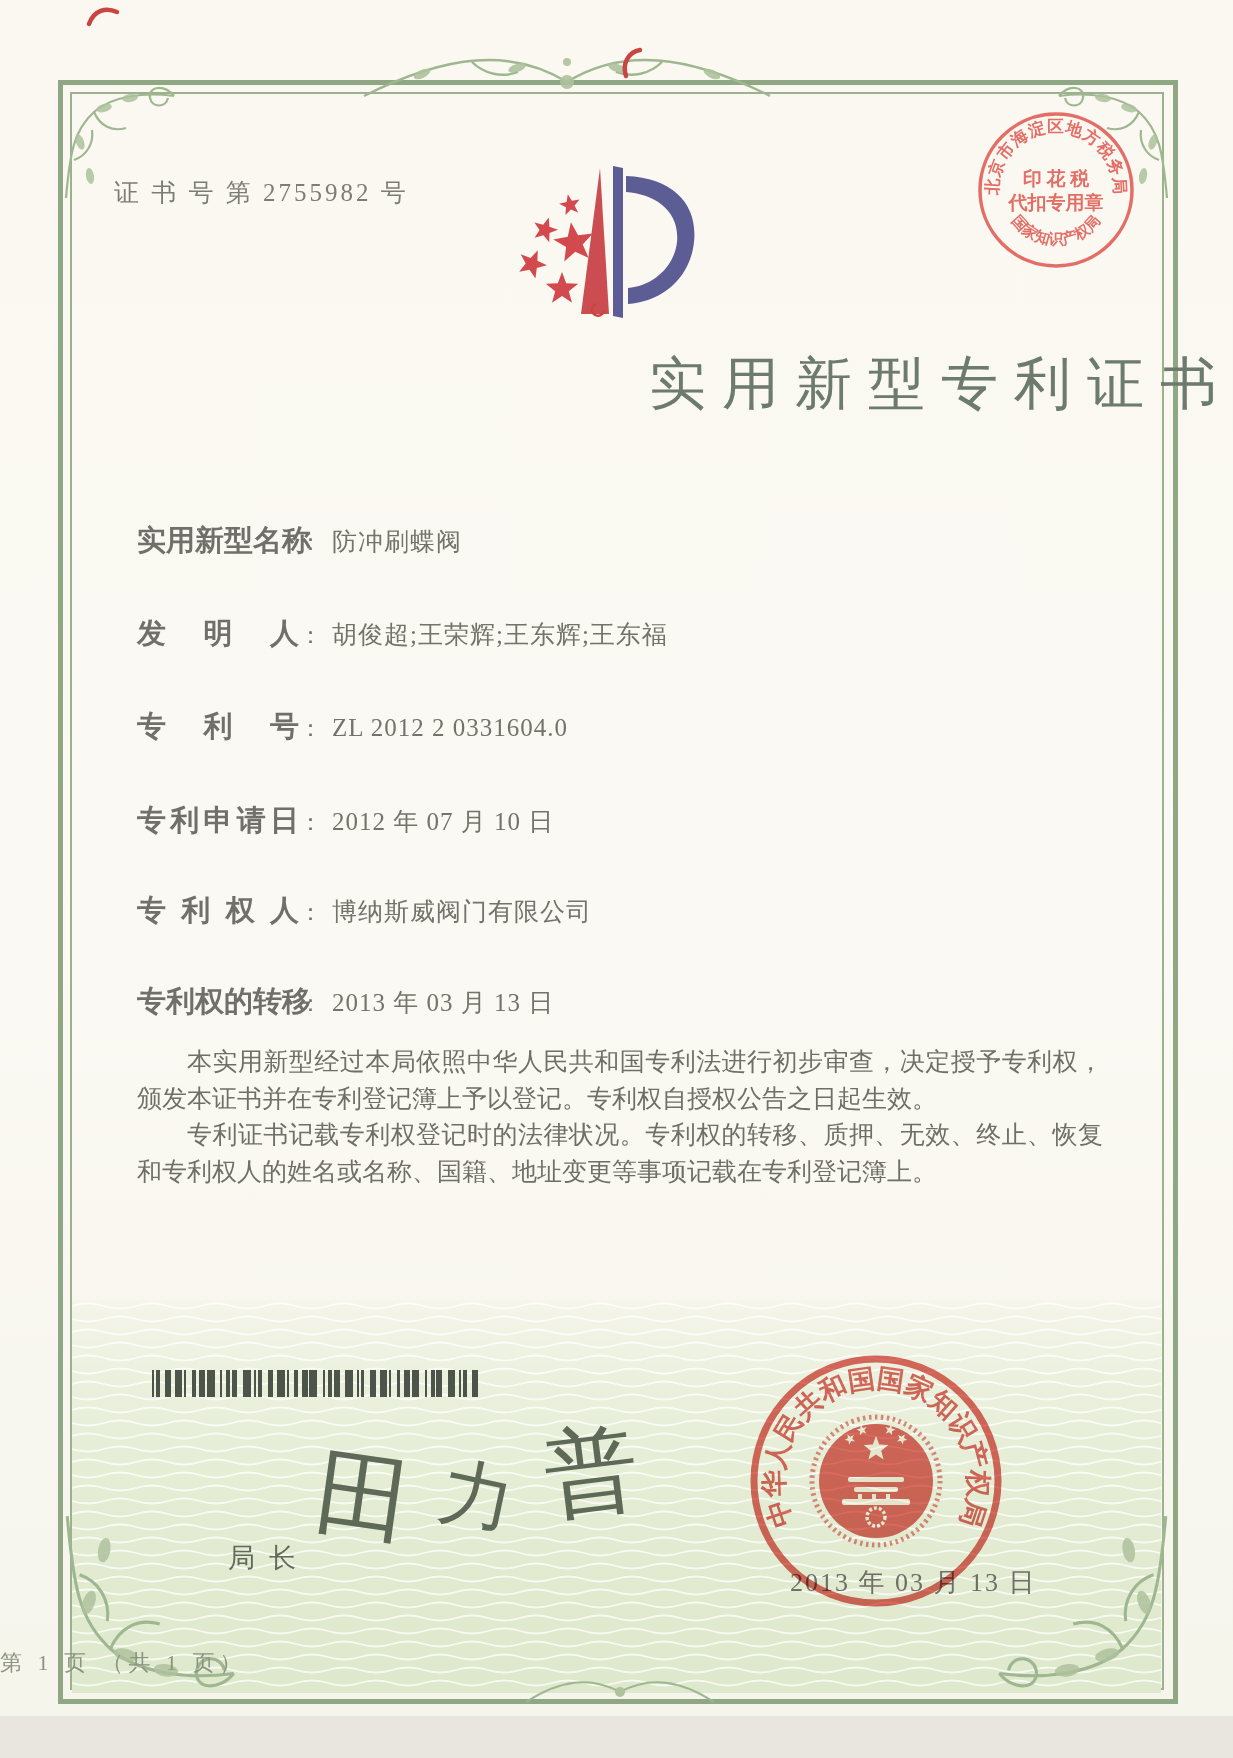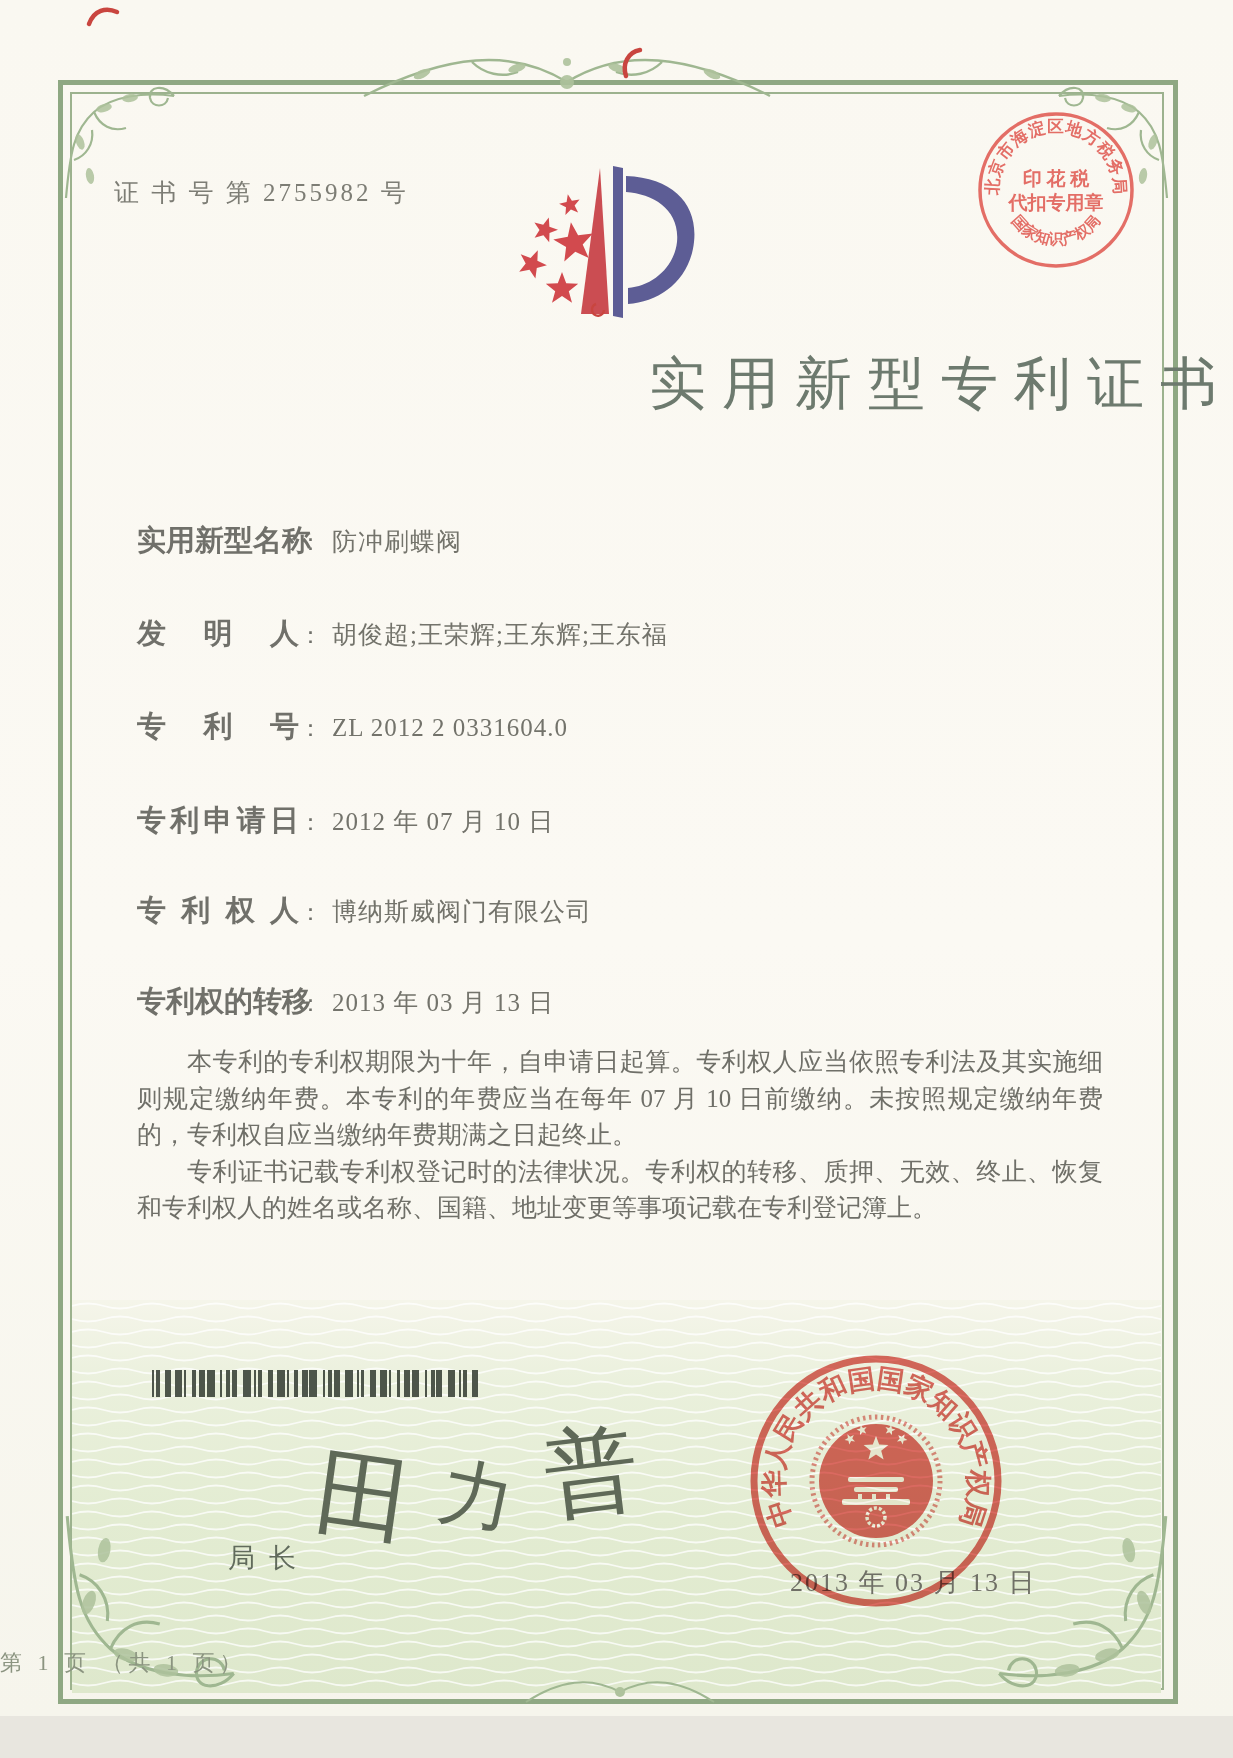--- a/index.html
+++ b/index.html
@@ -229,21 +229,21 @@
   <div id="fields">
       <div class="field-row" style="top: 524px;"><span class="f-label">实用新型名称</span><span class="f-colon">：</span><span class="f-value">防冲刷蝶阀</span></div>
       <div class="field-row" style="top: 617px;"><span class="f-label">发明人</span><span class="f-colon">：</span><span class="f-value">胡俊超;王荣辉;王东辉;王东福</span></div>
       <div class="field-row" style="top: 710px;"><span class="f-label">专利号</span><span class="f-colon">：</span><span class="f-value">ZL 2012 2 0331604.0</span></div>
       <div class="field-row" style="top: 804px;"><span class="f-label">专利申请日</span><span class="f-colon">：</span><span class="f-value">2012 年 07 月 10 日</span></div>
       <div class="field-row" style="top: 894px;"><span class="f-label">专利权人</span><span class="f-colon">：</span><span class="f-value">博纳斯威阀门有限公司</span></div>
       <div class="field-row" style="top: 985px;"><span class="f-label">专利权的转移</span><span class="f-colon">：</span><span class="f-value">2013 年 03 月 13 日</span></div>
     </div>
 
   <div class="body-text">
-    <p>本专利的专利权期限为十年，自申请日起算。专利权人应当依照专利法及其实施细则规定缴纳年费。本专利的年费应当在每年 07 月 10 日前缴纳。未按照规定缴纳年费的，专利权自应当缴纳年费期满之日起终止。</p>
+    <p>本实用新型经过本局依照中华人民共和国专利法进行初步审查，决定授予专利权，颁发本证书并在专利登记簿上予以登记。专利权自授权公告之日起生效。</p>
     <p>专利证书记载专利权登记时的法律状况。专利权的转移、质押、无效、终止、恢复和专利权人的姓名或名称、国籍、地址变更等事项记载在专利登记簿上。</p>
   </div>
 
   <div id="barcode"><i style="width: 1.9px;"></i><b style="width: 1.9px;"></b><i style="width: 3.8px;"></i><b style="width: 5.7px;"></b><i style="width: 5.7px;"></i><b style="width: 3.8px;"></b><i style="width: 7.6px;"></i><b style="width: 1.9px;"></b><i style="width: 1.9px;"></i><b style="width: 5.7px;"></b><i style="width: 3.8px;"></i><b style="width: 3.8px;"></b><i style="width: 5.7px;"></i><b style="width: 1.9px;"></b><i style="width: 7.6px;"></i><b style="width: 5.7px;"></b><i style="width: 1.9px;"></i><b style="width: 3.8px;"></b><i style="width: 3.8px;"></i><b style="width: 1.9px;"></b><i style="width: 5.7px;"></i><b style="width: 5.7px;"></b><i style="width: 7.6px;"></i><b style="width: 3.8px;"></b><i style="width: 1.9px;"></i><b style="width: 1.9px;"></b><i style="width: 3.8px;"></i><b style="width: 5.7px;"></b><i style="width: 5.7px;"></i><b style="width: 3.8px;"></b><i style="width: 7.6px;"></i><b style="width: 1.9px;"></b><i style="width: 1.9px;"></i><b style="width: 5.7px;"></b><i style="width: 3.8px;"></i><b style="width: 3.8px;"></b><i style="width: 5.7px;"></i><b style="width: 1.9px;"></b><i style="width: 7.6px;"></i><b style="width: 5.7px;"></b><i style="width: 1.9px;"></i><b style="width: 3.8px;"></b><i style="width: 3.8px;"></i><b style="width: 1.9px;"></b><i style="width: 5.7px;"></i><b style="width: 5.7px;"></b><i style="width: 7.6px;"></i><b style="width: 3.8px;"></b><i style="width: 1.9px;"></i><b style="width: 1.9px;"></b><i style="width: 3.8px;"></i><b style="width: 5.7px;"></b><i style="width: 5.7px;"></i><b style="width: 3.8px;"></b><i style="width: 7.6px;"></i><b style="width: 1.9px;"></b><i style="width: 1.9px;"></i><b style="width: 5.7px;"></b><i style="width: 3.8px;"></i><b style="width: 3.8px;"></b><i style="width: 5.7px;"></i><b style="width: 1.9px;"></b><i style="width: 7.6px;"></i><b style="width: 5.7px;"></b><i style="width: 1.9px;"></i><b style="width: 3.8px;"></b><i style="width: 3.8px;"></i><b style="width: 1.9px;"></b><i style="width: 5.7px;"></i><b style="width: 5.7px;"></b><i style="width: 7.6px;"></i><b style="width: 3.8px;"></b><i style="width: 1.9px;"></i><b style="width: 1.9px;"></b><i style="width: 3.8px;"></i><b style="width: 5.7px;"></b><i style="width: 5.7px;"></i><b style="width: 3.8px;"></b></div>
 
   <div class="sig-role">局长</div>
   <div id="sig-name"><span class="sig-c0">田</span><span class="sig-c1">力</span><span class="sig-c2">普</span></div>
 
   <svg id="gov-seal" width="300" height="300" viewBox="0 0 300 300">
     <defs>

